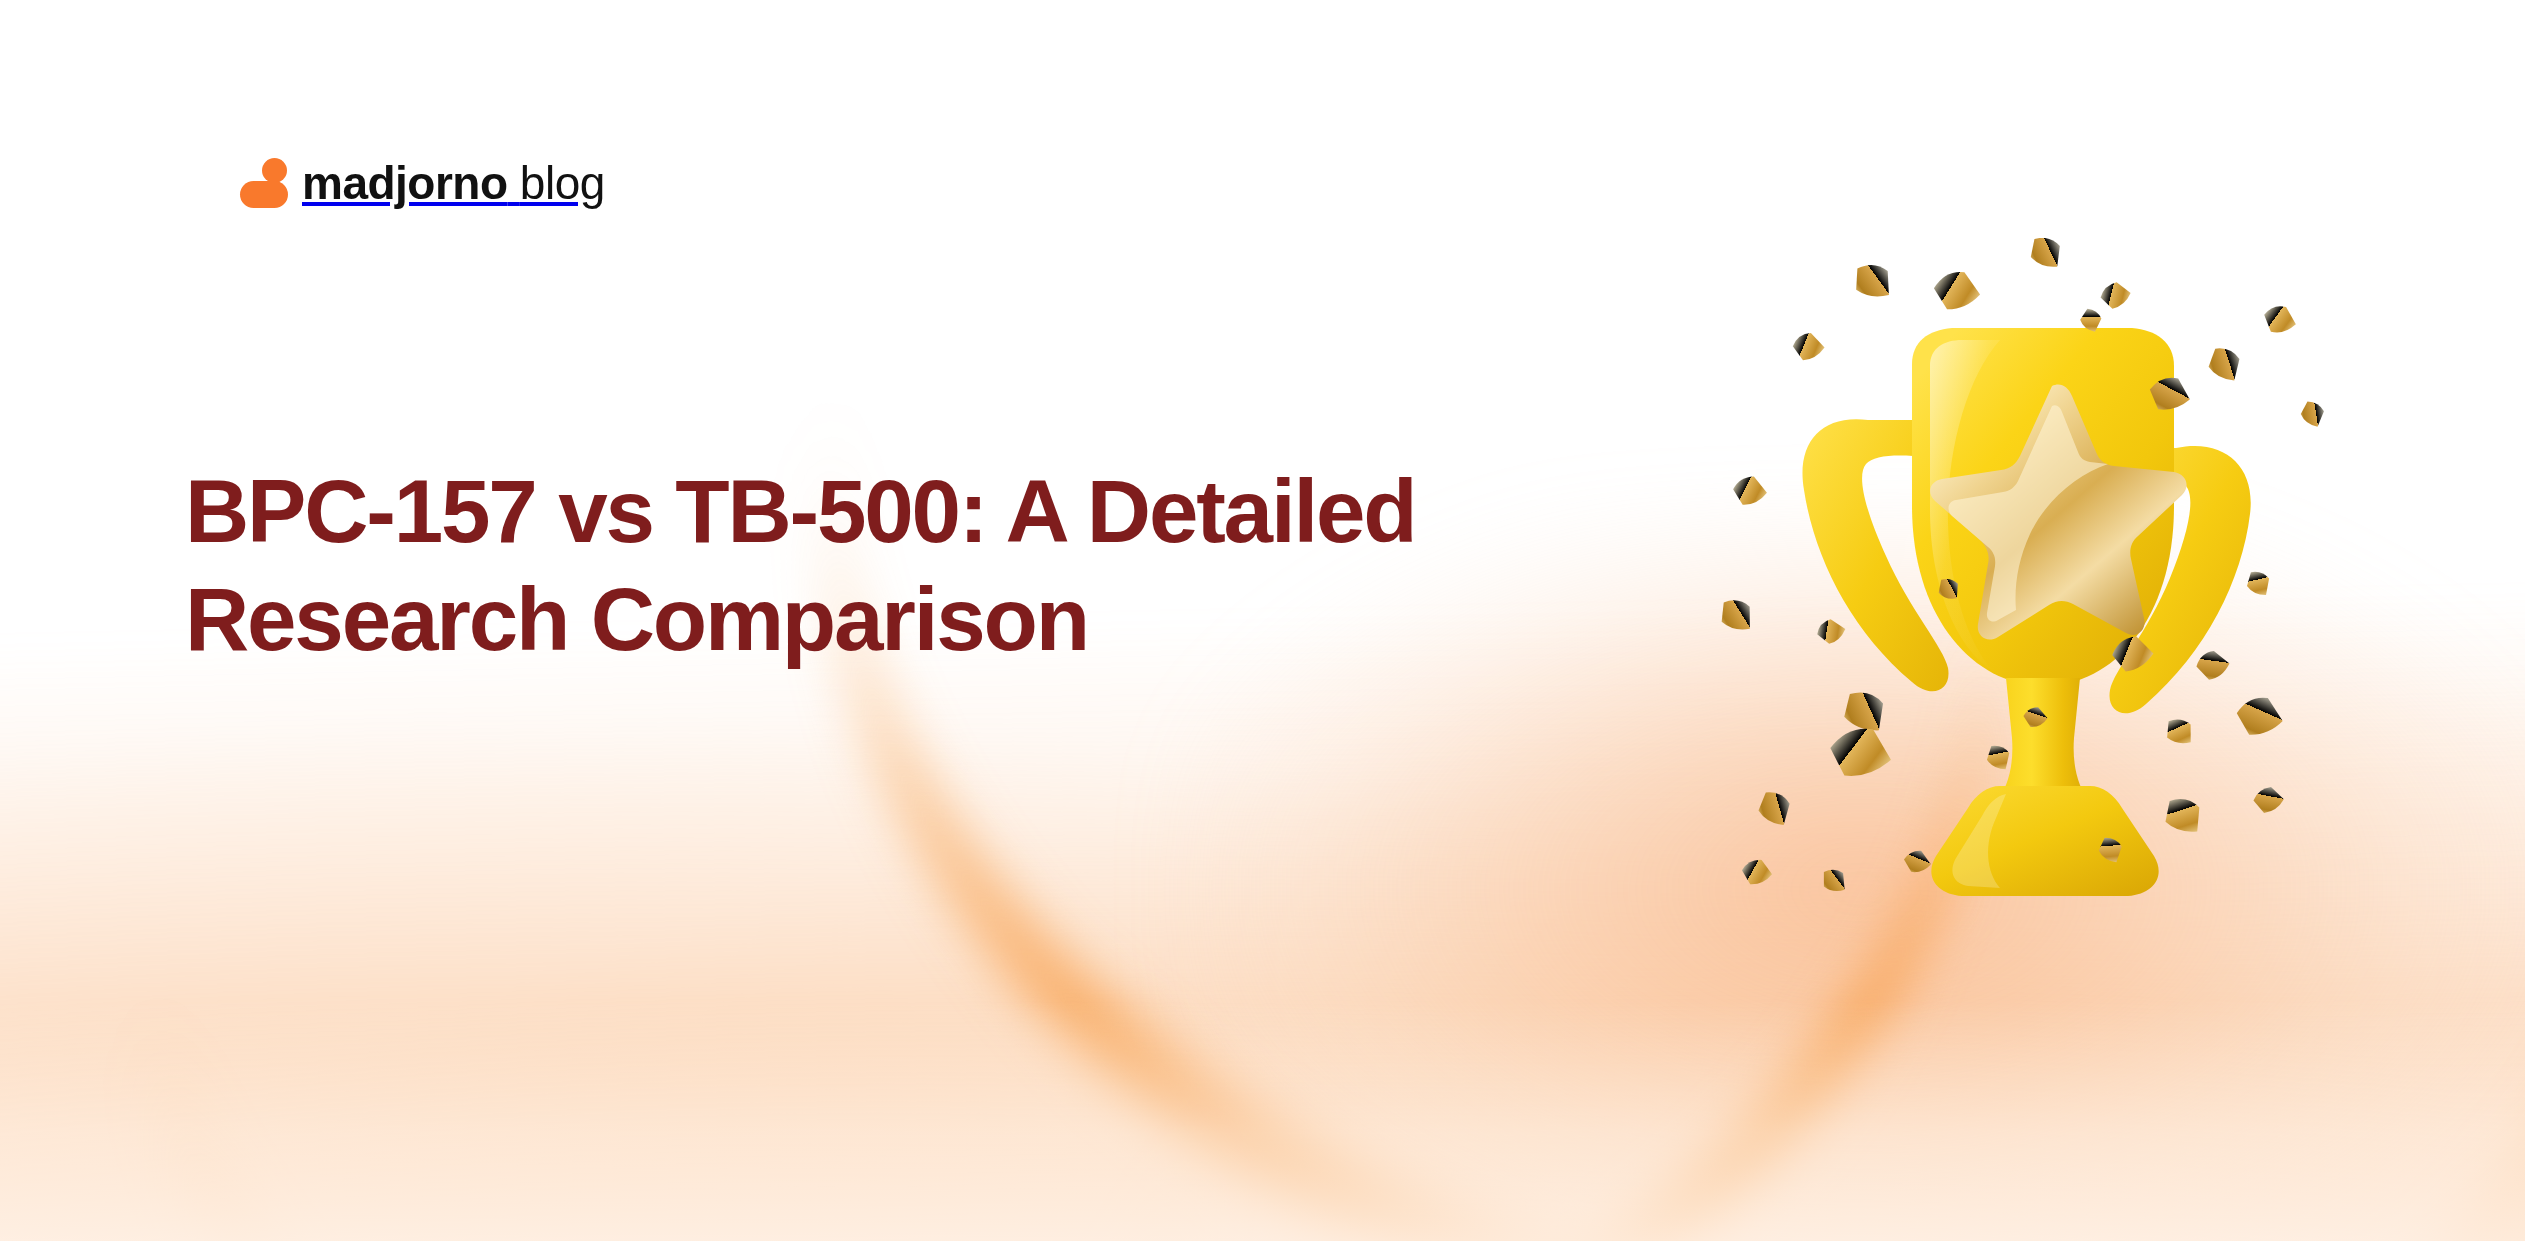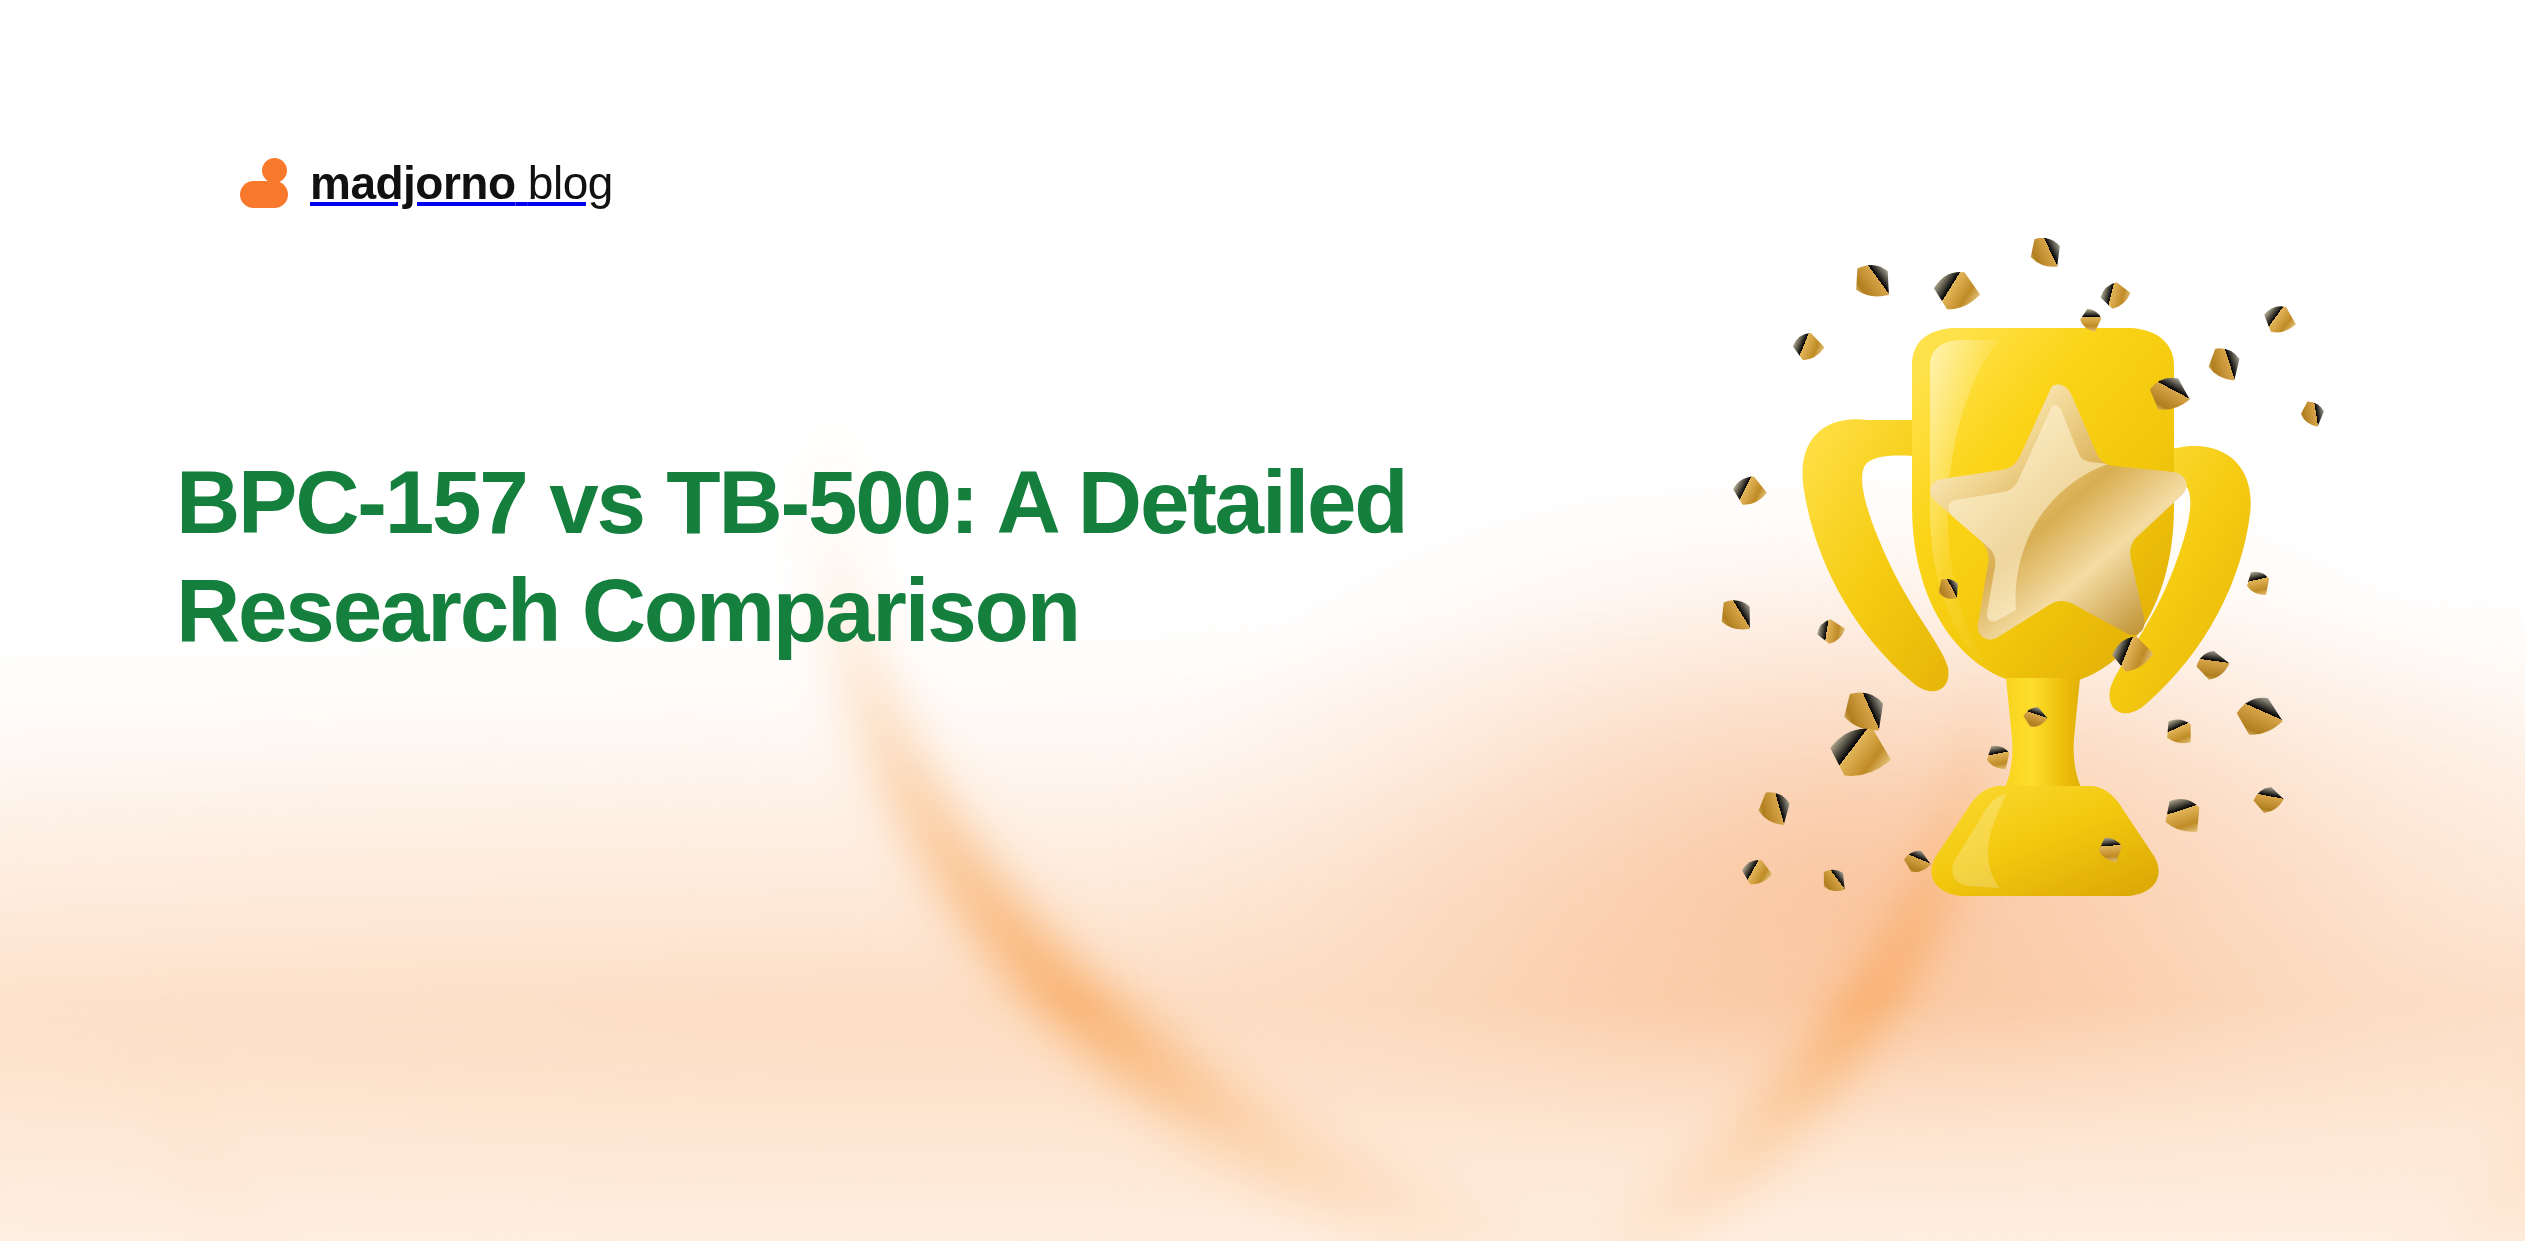--- a/index.html
+++ b/index.html
@@ -126,21 +126,21 @@
     background: #ffffff;
   }
 
   
   .logo {
     position: absolute;
     left: 240px;
     top: 158px;
     display: flex;
     align-items: center;
-    gap: 22px;
+    gap: 14px;
     text-align: center;
   }
   .logo-mark {
     width: 48px;
     height: 50px;
     position: relative;
     flex: none;
   }
   .logo-head {
     position: absolute;
@@ -169,26 +169,26 @@
   }
   .logo-text .brandname { font-weight: 700; }
   .logo-text .suffix { font-weight: 400; }
 
   
   .headline {
     position: absolute;
     left: 176px;
     top: 448px;
     width: 1320px;
-    margin: 0;
+    margin: 9px;
     font-size: 89px;
     line-height: 108px;
     font-weight: 700;
     letter-spacing: -2.2px;
-    color: #15803d;
+    color: #7f1d1d;
   }
 
   
   .artwork {
     position: absolute;
     left: 1700px;
     top: 238px;
     width: 640px;
     height: 680px;
   }

